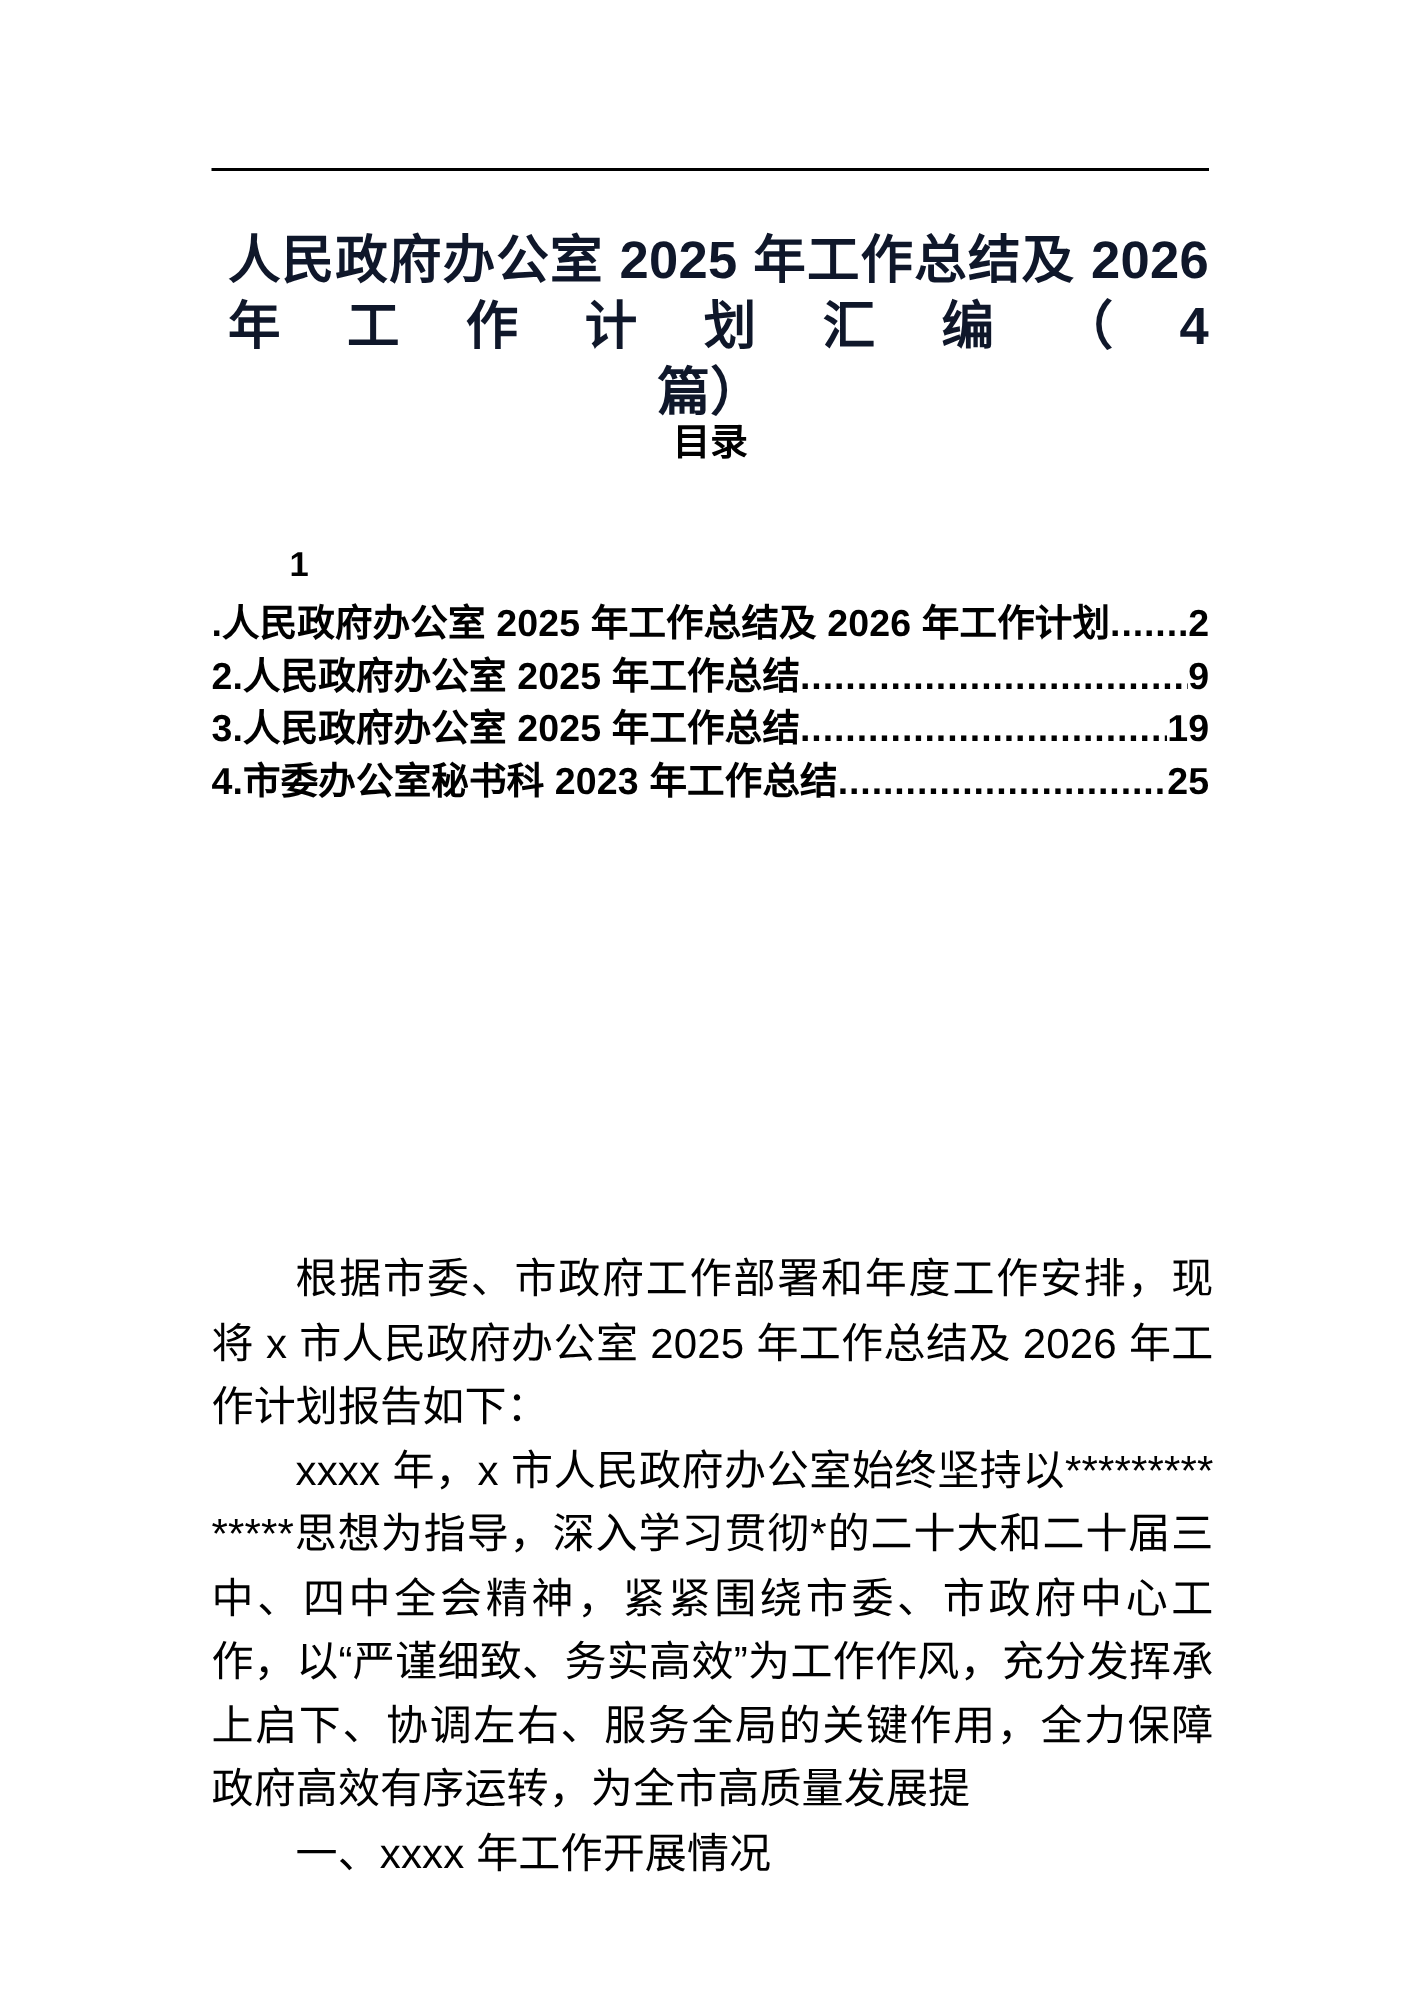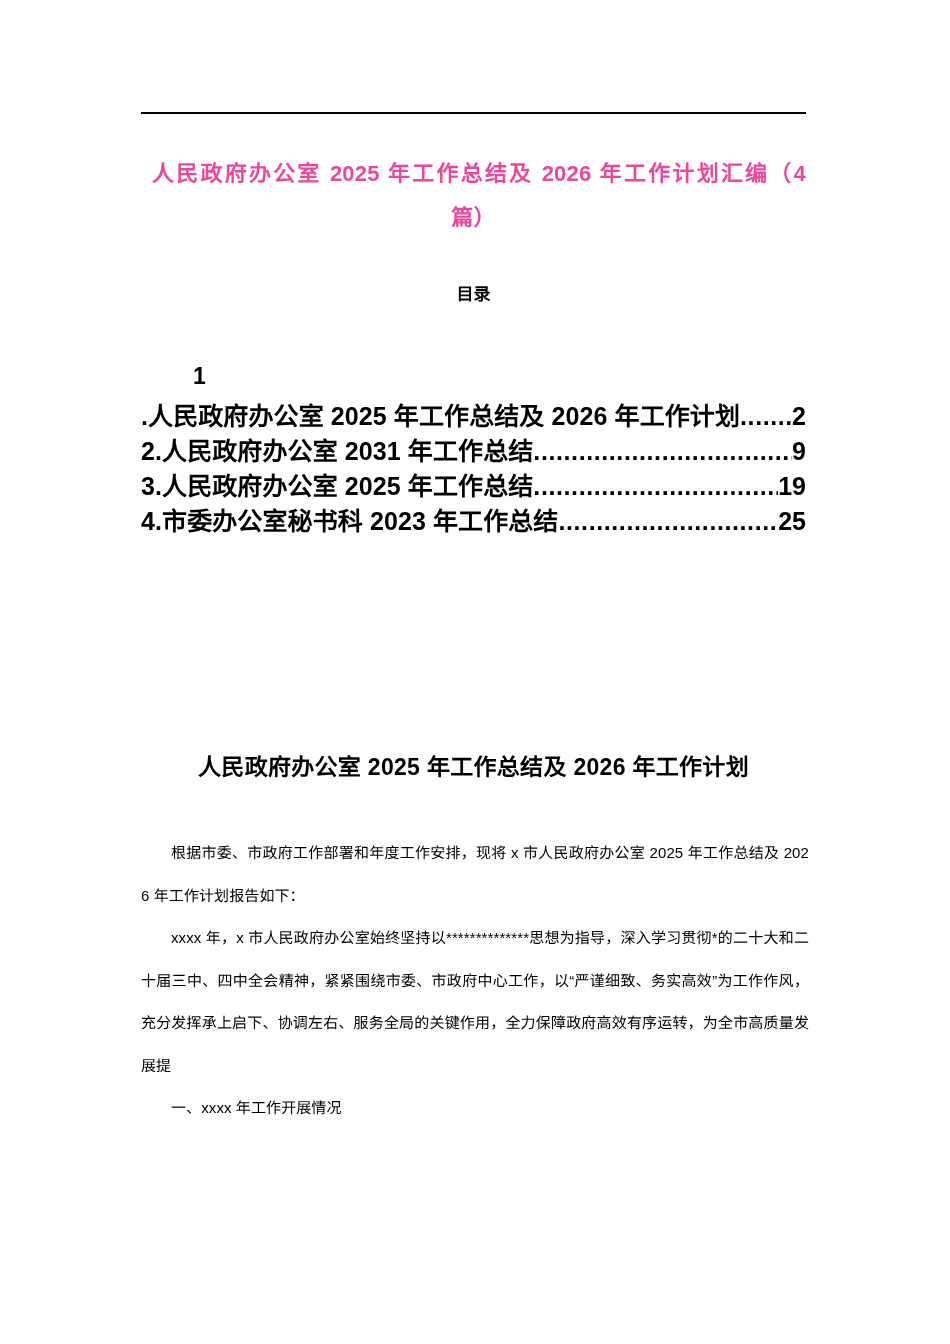--- a/index.html
+++ b/index.html
@@ -34,43 +34,43 @@
     height: 0;
     border-top: 2.5px solid #000000;
   }
 
   
   .doc-title {
     position: absolute;
     left: 152px;
     top: 152px;
     width: 654px;
-    font-size: 22px;
+    font-size: 35px;
     font-weight: bold;
     line-height: 44px;
     letter-spacing: 0.2px;
     text-align: justify;
     text-align-last: justify;
-    color: #ec4899;
+    color: #0f172a;
   }
   .doc-title .tline2 {
     display: block;
     text-align: center;
     text-align-last: center;
     margin-left: -11px;
   }
 
   
   .toc-heading {
     position: absolute;
     left: 141px;
     top: 278px;
     width: 665px;
     text-align: center;
-    font-size: 17px;
+    font-size: 25px;
     font-weight: bold;
     line-height: 34px;
   }
 
   
   .toc-orphan {
     position: absolute;
     left: 141px;
     top: 358px;
     width: 665px;
@@ -131,21 +131,21 @@
   }
 
   
   .body-text {
     position: absolute;
     left: 141px;
     top: 832px;
     width: 668px;
   }
   .body-par {
-    font-size: 15px;
+    font-size: 28px;
     line-height: 42.5px;
     text-align: justify;
     text-justify: inter-ideograph;
     text-indent: 2em;
     margin: 0;
     letter-spacing: 0.1px;
     word-break: break-all;
   }
 </style>
 </head>
@@ -166,40 +166,39 @@
 
   <div class="toc-list">
 
     <div class="toc-entry">
       <span class="toc-label">.人民政府办公室 2025 年工作总结及 2026 年工作计划</span>
       <span class="toc-dots">..............................................................</span>
       <span class="toc-page">2</span>
     </div>
 
     <div class="toc-entry">
-      <span class="toc-label">2.人民政府办公室 2031 年工作总结</span>
+      <span class="toc-label">2.人民政府办公室 2025 年工作总结</span>
       <span class="toc-dots">..............................................................</span>
       <span class="toc-page">9</span>
     </div>
 
     <div class="toc-entry">
       <span class="toc-label">3.人民政府办公室 2025 年工作总结</span>
       <span class="toc-dots">..............................................................</span>
       <span class="toc-page">19</span>
     </div>
 
     <div class="toc-entry">
       <span class="toc-label">4.市委办公室秘书科 2023 年工作总结</span>
       <span class="toc-dots">..............................................................</span>
       <span class="toc-page">25</span>
     </div>
 
   </div>
 
-  <div class="body-heading">人民政府办公室 2025 年工作总结及 2026 年工作计划</div>
 
   <div class="body-text">
     <p class="body-par">根据市委、市政府工作部署和年度工作安排，现将 x 市人民政府办公室 2025 年工作总结及 2026 年工作计划报告如下：</p>
     <p class="body-par">xxxx 年，x 市人民政府办公室始终坚持以**************思想为指导，深入学习贯彻*的二十大和二十届三中、四中全会精神，紧紧围绕市委、市政府中心工作，以“严谨细致、务实高效”为工作作风，充分发挥承上启下、协调左右、服务全局的关键作用，全力保障政府高效有序运转，为全市高质量发展提</p>
     <p class="body-par">一、xxxx 年工作开展情况</p>
   </div>
 
 </div>
 
 </body></html>

